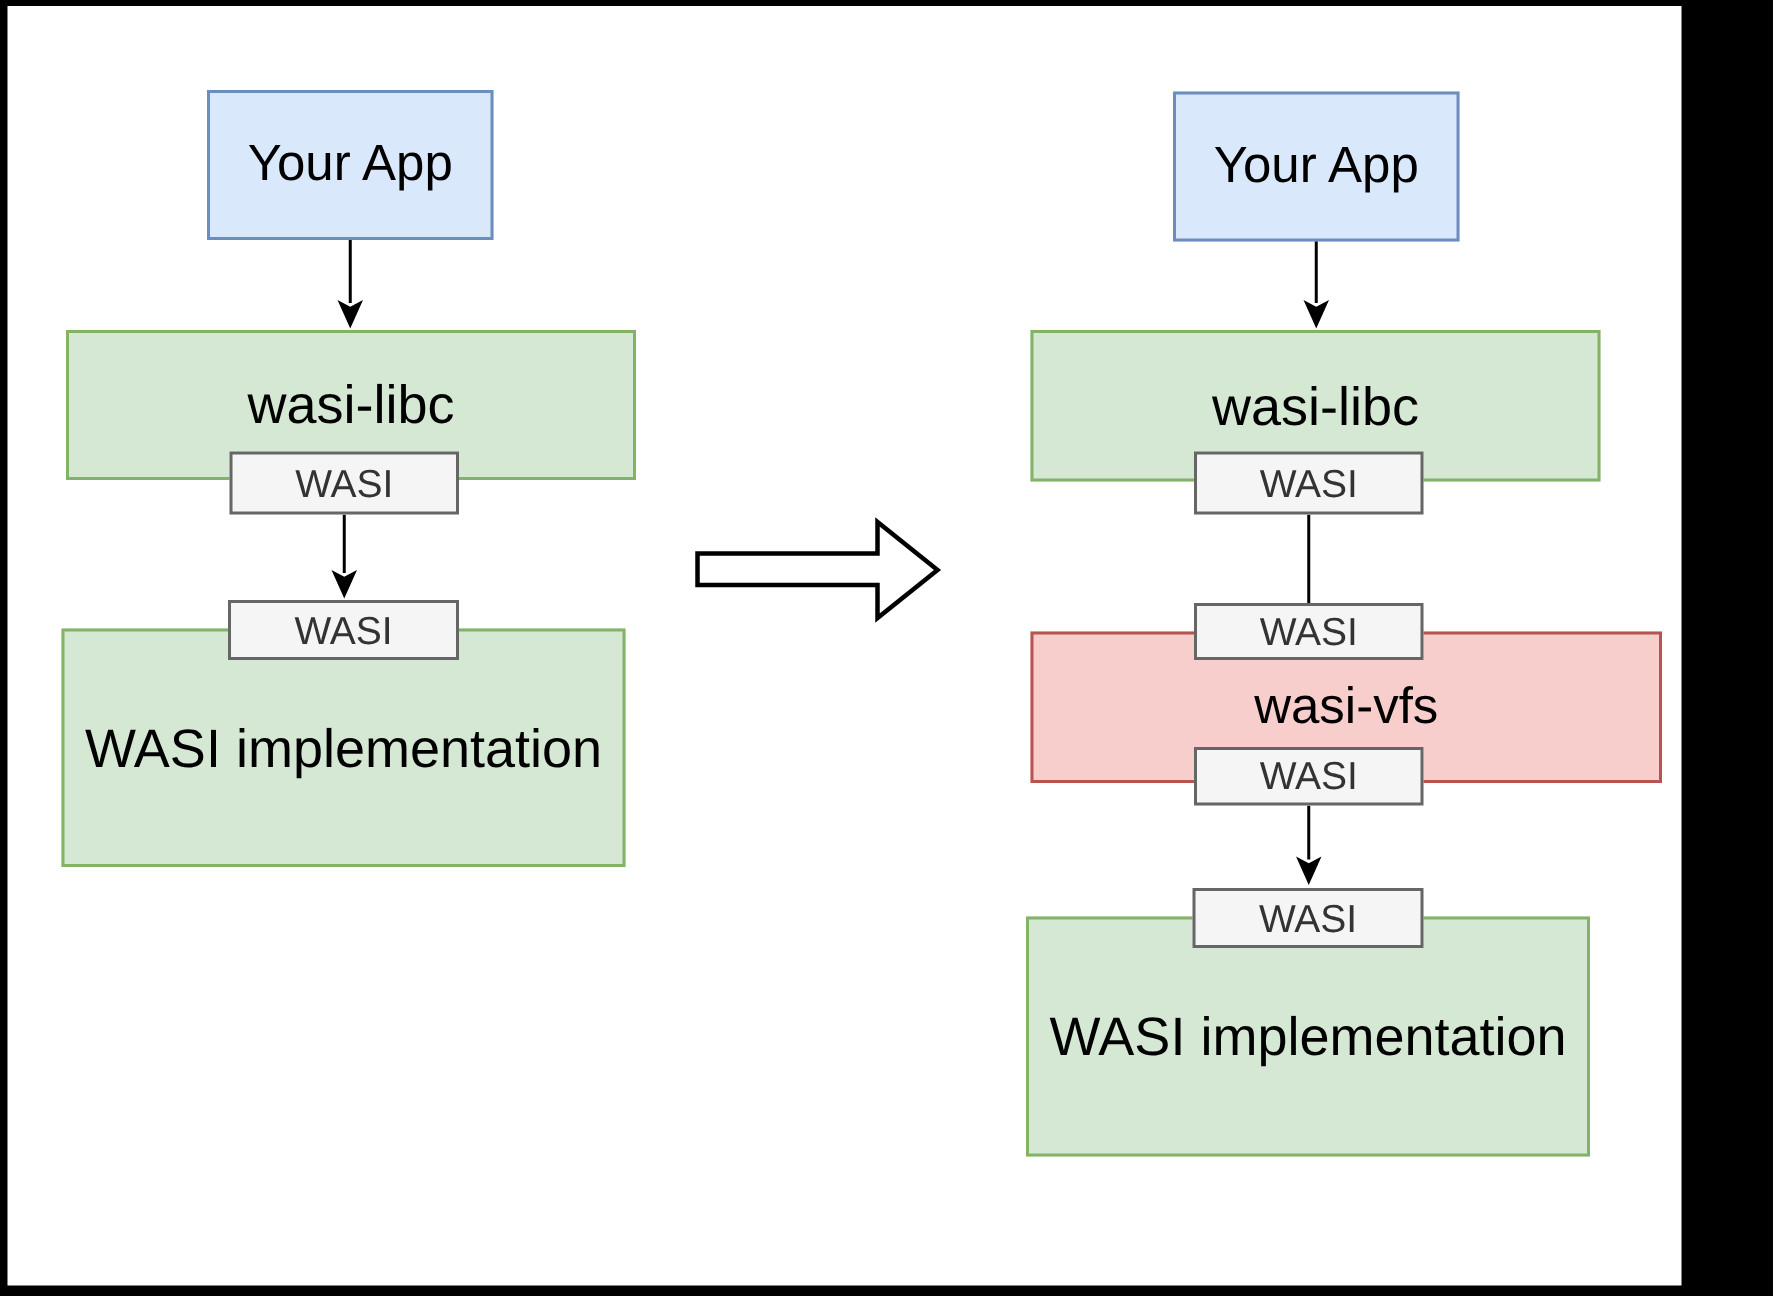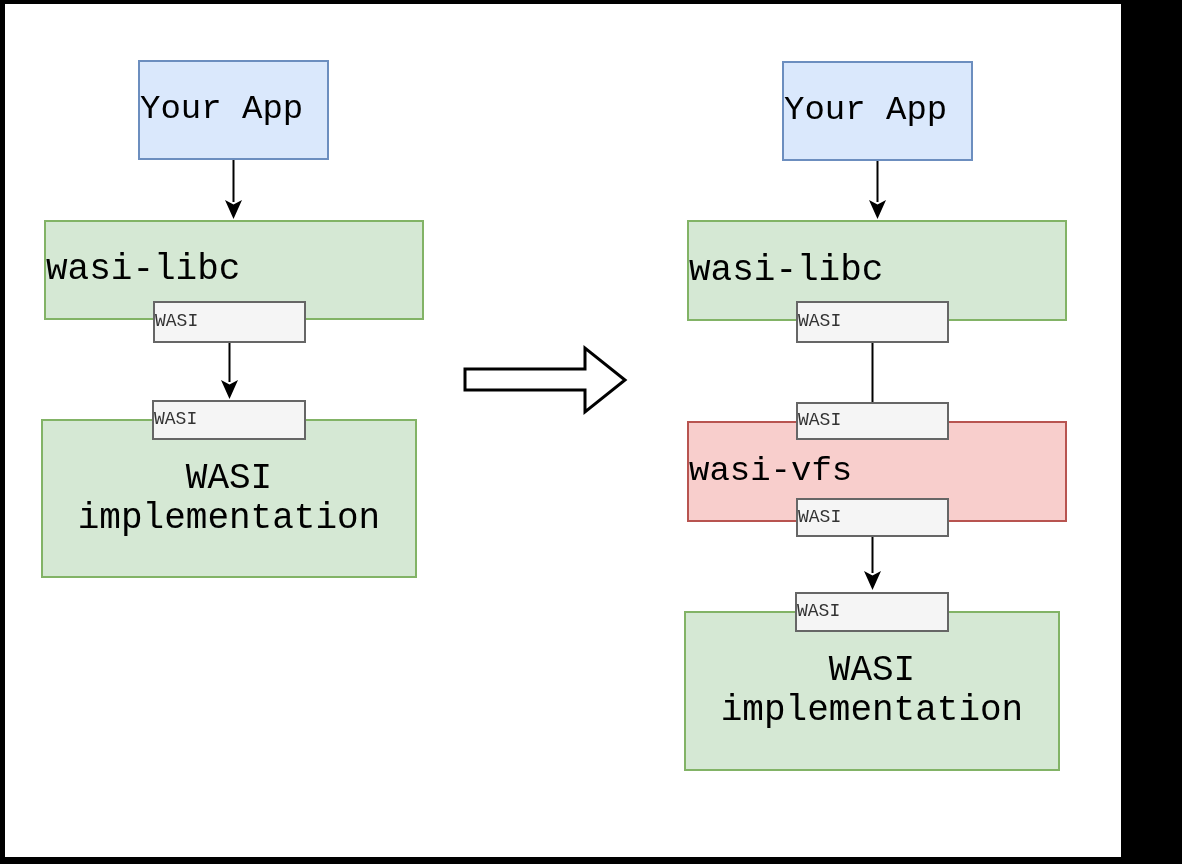--- a/index.html
+++ b/index.html
@@ -22,25 +22,24 @@
     width: 1116px;
     height: 853px;
     background: #ffffff;
     z-index: 0;
   }
   .box {
     position: absolute;
     box-sizing: border-box;
     display: flex;
     align-items: center;
-    justify-content: flex-start;
+    justify-content: center;
     text-align: center;
     color: #000000;
     line-height: 1.1;
-    font-family: Liberation Mono, monospace;
   }
   .box-app {
     background: var(--app-fill, #dae8fc);
     border: 2px solid var(--app-stroke, #6c8ebf);
     font-size: 34px;
     z-index: 1;
   }
   .box-green {
     background: var(--module-fill, #d5e8d4);
     border: 2px solid var(--module-stroke, #82b366);
@@ -49,21 +48,21 @@
   }
   .box-red {
     background: var(--overlay-fill, #f8cecc);
     border: 2px solid var(--overlay-stroke, #b85450);
     font-size: 34px;
     z-index: 1;
   }
   .box-port {
     background: var(--port-fill, #f5f5f5);
     border: 2px solid var(--port-stroke, #666666);
-    font-size: 18px;
+    font-size: 26px;
     color: #333333;
     z-index: 3;
   }
   .overlay {
     position: absolute;
     left: 0;
     top: 0;
     width: 1182px;
     height: 864px;
     z-index: 2;
@@ -89,21 +88,21 @@
     </div>
   </div>
 
   <div>
     <div class="box box-app" style="left:782px; top:61px; width:191px; height:100px;">
       <span>Your App</span>
     </div>
     <div class="box box-green" style="left:687px; top:220px; width:380px; height:101px;">
       <span>wasi-libc</span>
     </div>
-    <div class="box box-red" style="left:687px; top:421px; width:380px; height:101px;">
+    <div class="box box-red" style="left:687px; top:421px; width:421px; height:101px;">
       <span>wasi-vfs</span>
     </div>
     <div class="box box-green" style="left:684px; top:611px; width:376px; height:160px;">
       <span>WASI implementation</span>
     </div>
   </div>
 
   <svg class="overlay" viewBox="0 0 1182 864" xmlns="http://www.w3.org/2000/svg">
 
     <g>

